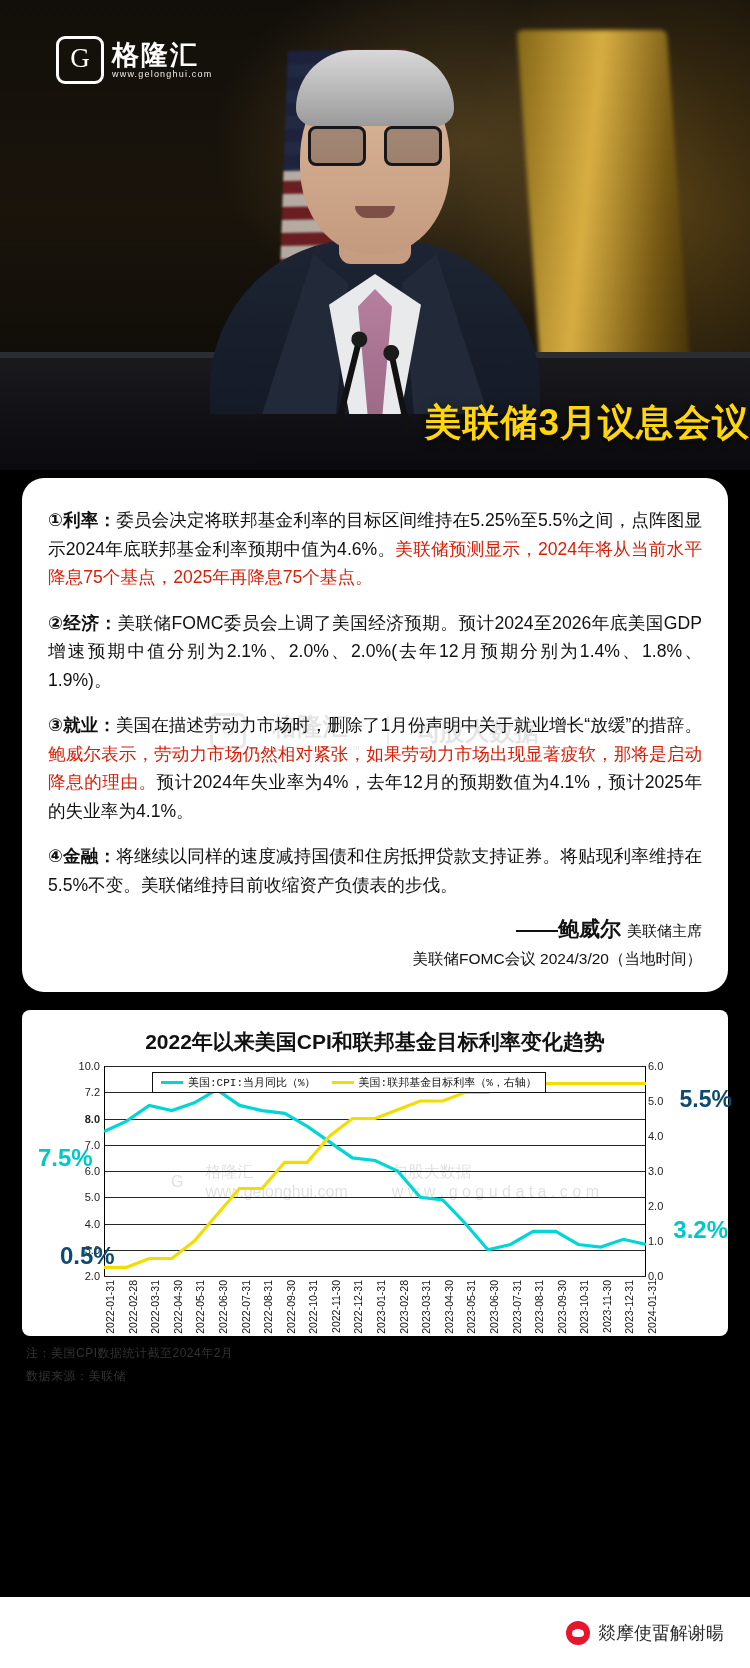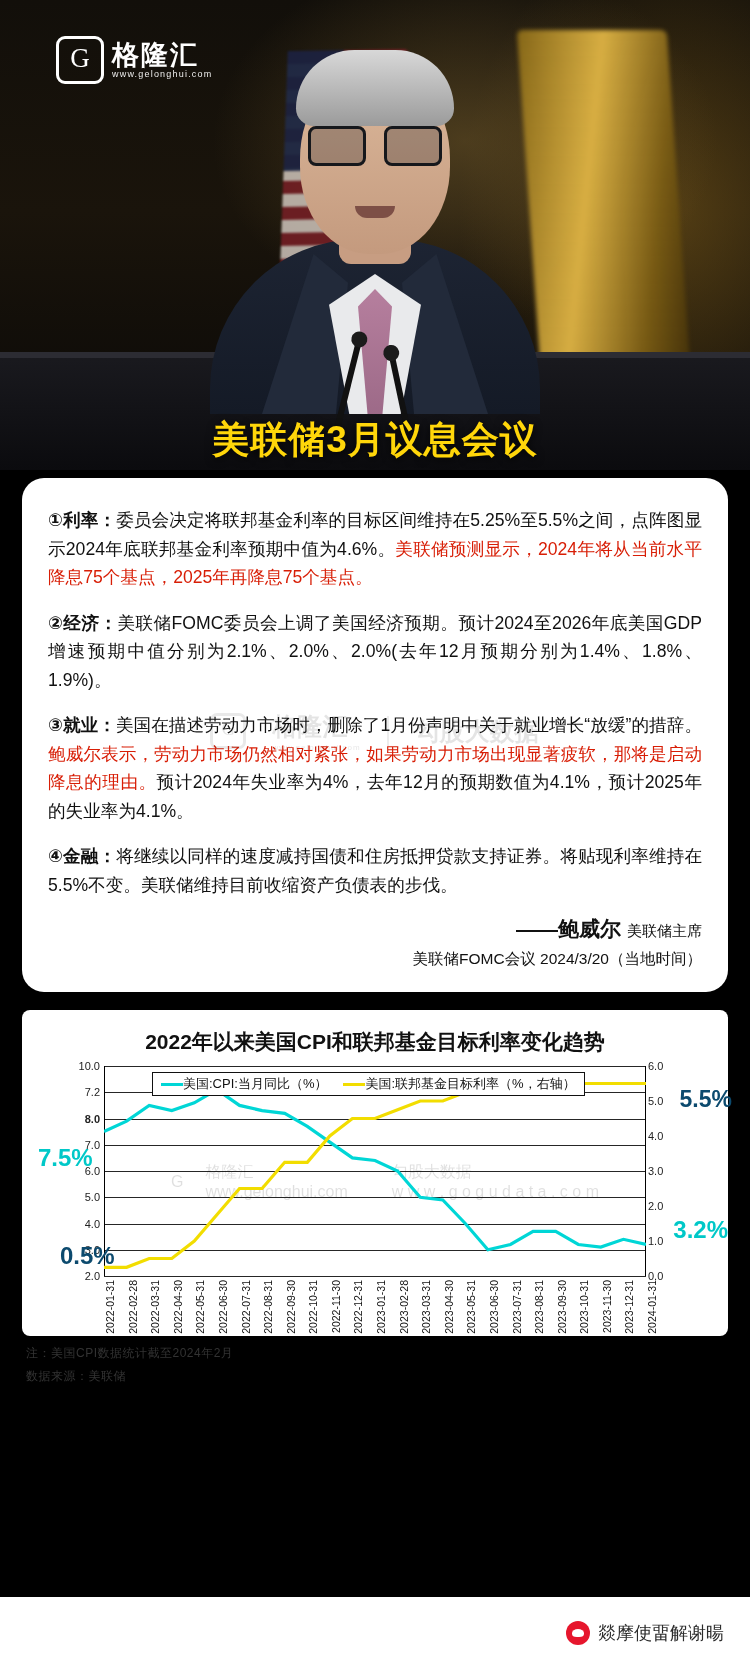--- a/index.html
+++ b/index.html
@@ -63,21 +63,21 @@
 
   
   .logo{position:absolute;left:56px;top:36px;display:flex;align-items:center;gap:8px;}
   .logo .mark{width:42px;height:42px;border:3px solid #fff;border-radius:9px;color:#fff;
     font-size:27px;line-height:38px;text-align:center;font-family:"Liberation Serif",serif;}
   .logo .txt{color:#fff;}
   .logo .txt .cn{font-size:27px;font-weight:bold;letter-spacing:2px;line-height:1.05;}
   .logo .txt .en{font-size:9px;letter-spacing:1.2px;opacity:.92;}
 
   
-  .headline{position:absolute;left:0;right:0;bottom:3px;text-align:center;}
+  .headline{position:absolute;left:0;right:0;bottom:20px;text-align:right;}
   .headline div{color:#ffd60a;font-size:37px;font-weight:bold;line-height:1.42;
     letter-spacing:1px;text-shadow:0 2px 8px rgba(0,0,0,.85);}
 
   
   .card{position:relative;margin:8px 22px 0;background:#fff;border-radius:22px;
     padding:28px 26px 22px;box-sizing:border-box;}
   .card .wm{position:absolute;left:0;right:0;top:232px;display:flex;justify-content:center;
     align-items:center;gap:26px;opacity:.10;pointer-events:none;}
   .wm .wm-mark{width:30px;height:30px;border:3px solid #333;border-radius:7px;font-size:19px;
     text-align:center;line-height:26px;font-family:"Liberation Serif",serif;}
@@ -102,21 +102,21 @@
   .axis-y{position:absolute;left:28px;top:0;width:40px;height:210px;}
   .axis-y div{position:absolute;right:0;font-size:11px;color:#222;transform:translateY(-50%);}
   .axis-y2{position:absolute;right:50px;top:0;width:40px;height:210px;}
   .axis-y2 div{position:absolute;left:0;font-size:11px;color:#222;transform:translateY(-50%);}
   .grid{position:absolute;left:72px;right:92px;top:0;height:210px;}
   .grid .gl{position:absolute;left:0;right:0;height:1px;background:#000;opacity:.85;}
   .frame{position:absolute;left:72px;right:92px;top:0;height:210px;border-left:1px solid #000;border-right:1px solid #000;}
   svg.series{position:absolute;left:72px;top:0;}
   .legend{position:absolute;left:120px;top:6px;display:flex;gap:16px;align-items:center;
     background:#fff;border:1px solid #111;padding:2px 8px;}
-  .legend .item{display:flex;align-items:center;font-size:13px;color:#111;}
+  .legend .item{display:flex;align-items:center;gap:5px;font-size:11px;color:#111;font-family:Liberation Mono, monospace;}
   .legend .sw{width:22px;height:3px;display:inline-block;}
   .xlabels{position:absolute;left:72px;right:92px;top:214px;height:96px;}
   .xlabels span{position:absolute;top:0;font-size:10.5px;color:#111;
     transform-origin:left top;transform:rotate(-90deg) translateX(-100%);white-space:nowrap;}
   .lbl{position:absolute;font-weight:bold;font-size:24px;}
   .lbl.cyan{color:#00c8c8;}
   .lbl.yellow{color:#0c4a6e;}
   .note{margin:6px 26px 0;font-size:12px;color:#333;line-height:1.9;}
   .note .hdr{letter-spacing:.5px;}
 

